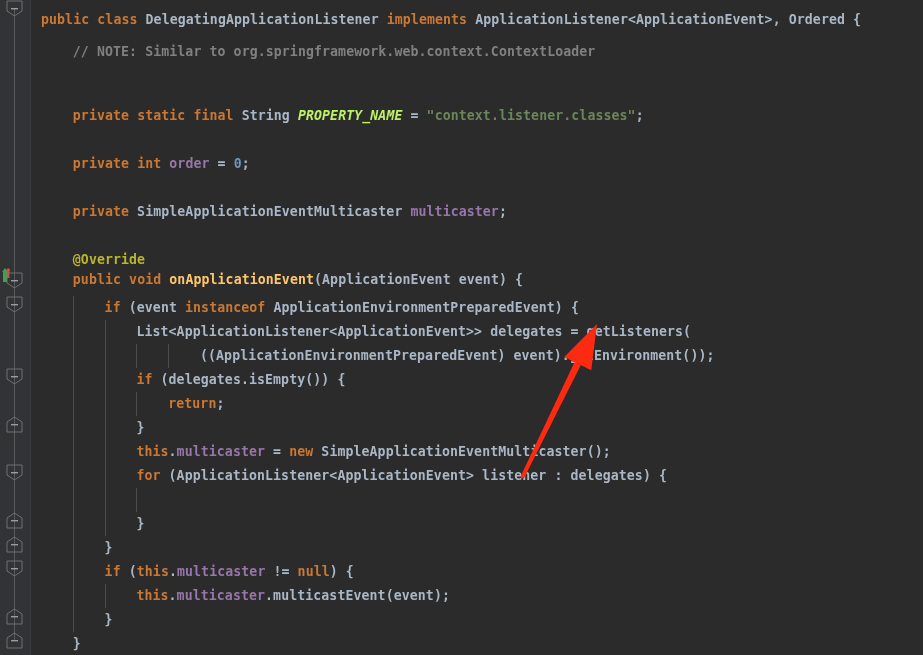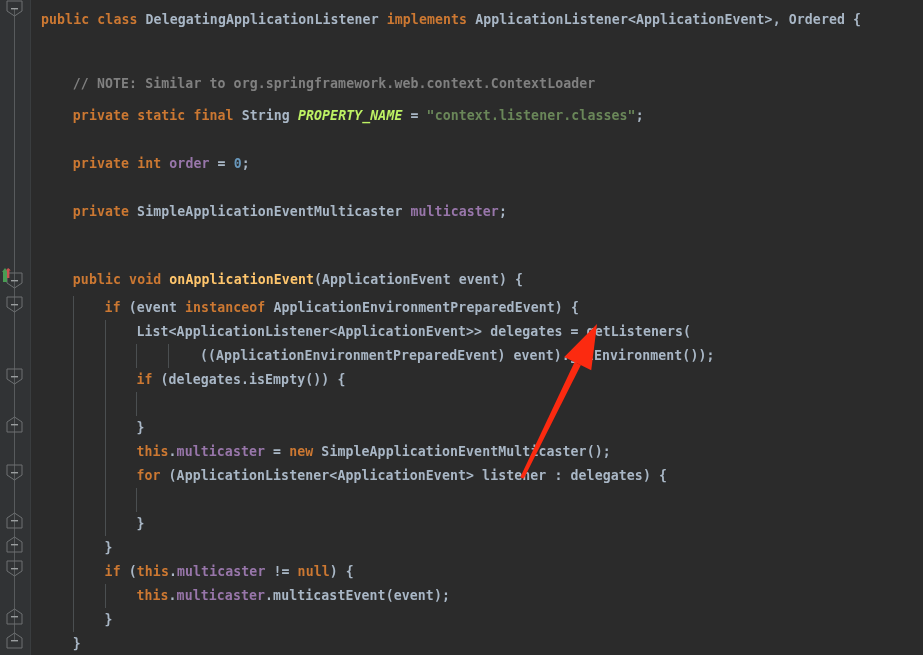--- a/index.html
+++ b/index.html
@@ -137,33 +137,35 @@
 <div id="app">
 
   <div class="gutter"></div>
   <div class="gutter-divider"></div>
 
   <div class="caret-line" id="caret-line" style="top: 130px;"></div>
 
   <div class="code" id="code-area">
       <div class="line" style="top: 8px;"><span class="line-inner" style="padding-left: 10px;"><span class="kw">public</span><span class="txt"> </span><span class="kw">class</span><span class="txt"> </span><span class="txt">DelegatingApplicationListener</span><span class="txt"> </span><span class="kw">implements</span><span class="txt"> ApplicationListener&lt;ApplicationEvent&gt;, Ordered {</span></span></div>
       <div class="line" style="top: 32px;"><span class="line-inner" style="padding-left: 10px;"></span></div>
-      <div class="line" style="top: 72px;"><span class="line-inner" style="padding-left: 41.8px;"><span class="cmt">// NOTE: Similar to org.springframework.web.context.ContextLoader</span></span></div>
+      <div class="line" style="top: 40px;"><span class="line-inner" style="padding-left: 41.8px;"><span class="cmt">// NOTE: Similar to org.springframework.web.context.ContextLoader</span></span></div>
       <div class="line" style="top: 80px;"><span class="line-inner" style="padding-left: 10px;"></span></div>
       <div class="line" style="top: 104px;"><span class="line-inner" style="padding-left: 41.8px;"><span class="kw">private</span><span class="txt"> </span><span class="kw">static</span><span class="txt"> </span><span class="kw">final</span><span class="txt"> String </span><span class="cnst">PROPERTY_NAME</span><span class="txt"> = </span><span class="str">"context.listener.classes"</span><span class="semi">;</span></span></div>
       <div class="line" style="top: 128px;"><span class="line-inner" style="padding-left: 10px;"></span></div>
       <div class="line" style="top: 152px;"><span class="line-inner" style="padding-left: 41.8px;"><span class="kw">private</span><span class="txt"> </span><span class="kw">int</span><span class="txt"> </span><span class="fld">order</span><span class="txt"> = </span><span class="num">0</span><span class="semi">;</span></span></div>
       <div class="line" style="top: 176px;"><span class="line-inner" style="padding-left: 10px;"></span></div>
       <div class="line" style="top: 200px;"><span class="line-inner" style="padding-left: 41.8px;"><span class="kw">private</span><span class="txt"> SimpleApplicationEventMulticaster </span><span class="fld">multicaster</span><span class="semi">;</span></span></div>
       <div class="line" style="top: 224px;"><span class="line-inner" style="padding-left: 10px;"></span></div>
+      <div class="line" style="top: 248px;"><span class="line-inner" style="padding-left: 41.8px;"><span class="ann">@Override</span></span></div>
       <div class="line" style="top: 268px; text-align: right;"><span class="line-inner" style="padding-left: 41.8px;"><span class="kw">public</span><span class="txt"> </span><span class="kw">void</span><span class="txt"> </span><span class="mtd">onApplicationEvent</span><span class="txt">(ApplicationEvent event) {</span></span></div>
       <div class="line" style="top: 296px;"><span class="line-inner" style="padding-left: 73.6px;"><span class="kw">if</span><span class="txt"> (event </span><span class="kw">instanceof</span><span class="txt"> ApplicationEnvironmentPreparedEvent) {</span></span></div>
       <div class="line" style="top: 320px;"><span class="line-inner" style="padding-left: 105.4px;"><span class="txt">List&lt;ApplicationListener&lt;ApplicationEvent&gt;&gt; delegates = getListeners(</span></span></div>
       <div class="line" style="top: 344px;"><span class="line-inner" style="padding-left: 169px;"><span class="txt">((ApplicationEnvironmentPreparedEvent) event).getEnvironment());</span></span></div>
       <div class="line" style="top: 368px;"><span class="line-inner" style="padding-left: 105.4px;"><span class="kw">if</span><span class="txt"> (delegates.isEmpty()) {</span></span></div>
+      <div class="line" style="top: 392px;"><span class="line-inner" style="padding-left: 137.2px;"><span class="kw">return</span><span class="semi">;</span></span></div>
       <div class="line" style="top: 416px;"><span class="line-inner" style="padding-left: 105.4px;"><span class="txt">}</span></span></div>
       <div class="line" style="top: 440px;"><span class="line-inner" style="padding-left: 105.4px;"><span class="kw">this</span><span class="txt">.</span><span class="fld">multicaster</span><span class="txt"> = </span><span class="kw">new</span><span class="txt"> SimpleApplicationEventMulticaster()</span><span class="semi">;</span></span></div>
       <div class="line" style="top: 464px;"><span class="line-inner" style="padding-left: 105.4px;"><span class="kw">for</span><span class="txt"> (ApplicationListener&lt;ApplicationEvent&gt; listener : delegates) {</span></span></div>
       <div class="line" style="top: 512px;"><span class="line-inner" style="padding-left: 105.4px;"><span class="txt">}</span></span></div>
       <div class="line" style="top: 536px;"><span class="line-inner" style="padding-left: 73.6px;"><span class="txt">}</span></span></div>
       <div class="line" style="top: 560px;"><span class="line-inner" style="padding-left: 73.6px;"><span class="kw">if</span><span class="txt"> (</span><span class="kw">this</span><span class="txt">.</span><span class="fld">multicaster</span><span class="txt"> != </span><span class="kw">null</span><span class="txt">) {</span></span></div>
       <div class="line" style="top: 584px;"><span class="line-inner" style="padding-left: 105.4px;"><span class="kw">this</span><span class="txt">.</span><span class="fld">multicaster</span><span class="txt">.multicastEvent(event)</span><span class="semi">;</span></span></div>
       <div class="line" style="top: 608px;"><span class="line-inner" style="padding-left: 73.6px;"><span class="txt">}</span></span></div>
       <div class="line" style="top: 632px;"><span class="line-inner" style="padding-left: 41.8px;"><span class="txt">}</span></span></div>
       <div class="indent-guide" style="left: 41.8px; top: 296px; height: 336px;"></div>

